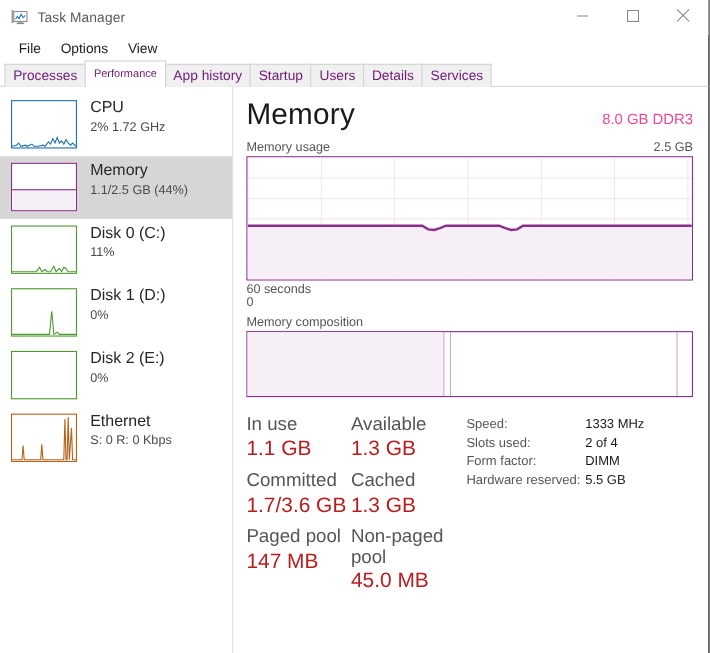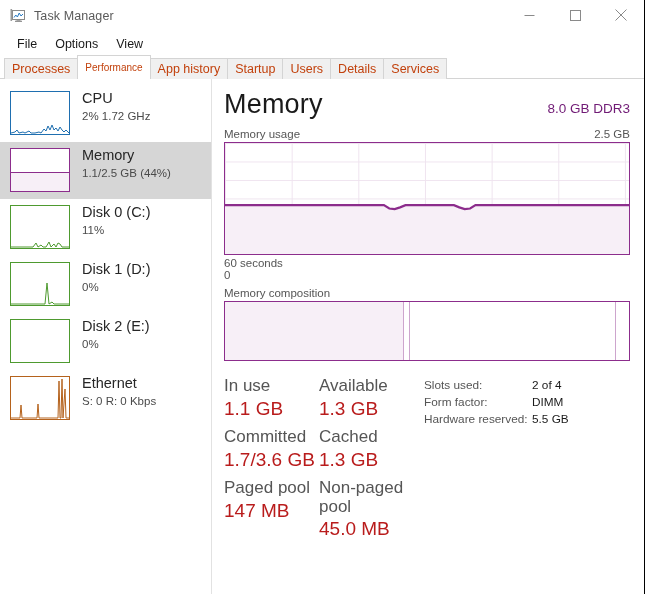--- a/index.html
+++ b/index.html
@@ -89,21 +89,21 @@
     left: 0; right: 0; bottom: 0;
     height: 1px;
     background: #d4d4d4;
   }
   .tab {
     position: relative;
     height: 21px;
     line-height: 21px;
     padding: 0 7px;
     font-size: 12.5px;
-    color: #c2410c;
+    color: #701a75;
     background: #f0f0f0;
     border: 1px solid #d4d4d4;
     border-bottom: none;
     margin-right: -1px;
     box-sizing: border-box;
     z-index: 1;
     white-space: nowrap;
   }
   .tab.active {
     background: #ffffff;
@@ -174,21 +174,21 @@
     justify-content: space-between;
   }
   .main-title {
     font-size: 27px;
     font-weight: normal;
     color: #1a1a1a;
     letter-spacing: .2px;
   }
   .main-spec {
     font-size: 13.5px;
-    color: #701a75;
+    color: #ec4899;
   }
   .sect-label-row {
     display: flex;
     justify-content: space-between;
     align-items: baseline;
     margin-top: 8px;
     font-size: 11.5px;
     color: #555555;
   }
   .graph-wrap {
@@ -501,20 +501,24 @@
             <div class="stat-cell">
               <div class="stat-cap">Non-paged pool</div>
               <div class="stat-val">45.0 MB</div>
             </div>
           </div>
 
         </div>
 
         <div class="stats-right">
           <div class="kv">
+            <span class="kv-key">Speed:</span>
+            <span class="kv-val">1333 MHz</span>
+          </div>
+          <div class="kv">
             <span class="kv-key">Slots used:</span>
             <span class="kv-val">2 of 4</span>
           </div>
           <div class="kv">
             <span class="kv-key">Form factor:</span>
             <span class="kv-val">DIMM</span>
           </div>
           <div class="kv">
             <span class="kv-key">Hardware reserved:</span>
             <span class="kv-val">5.5 GB</span>

